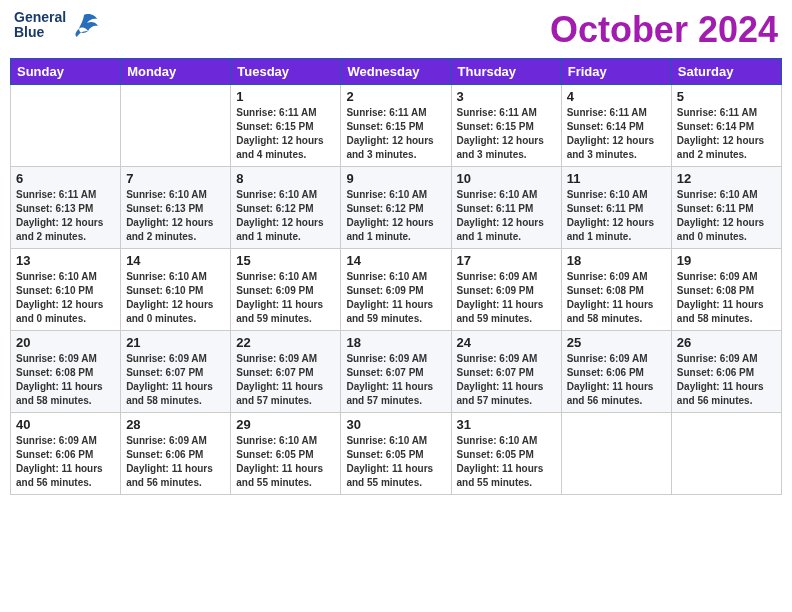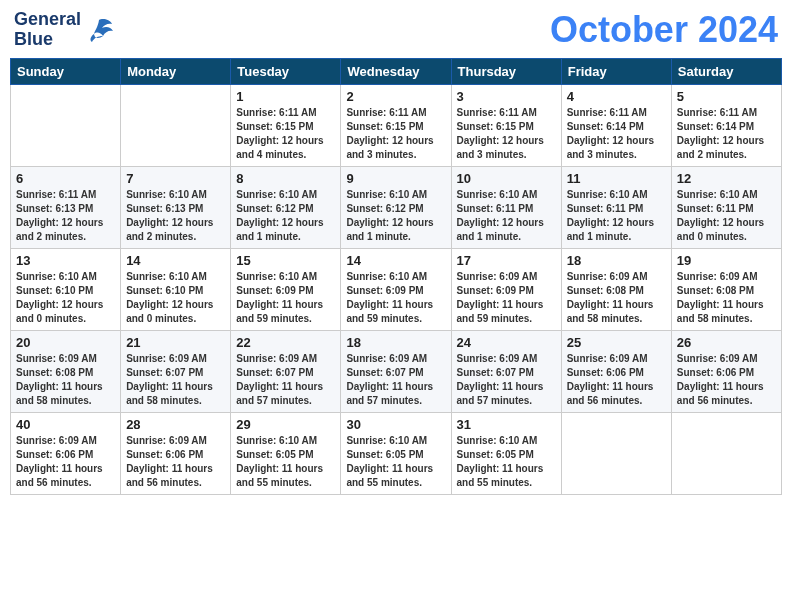--- a/index.html
+++ b/index.html
@@ -15,53 +15,53 @@
       justify-content: space-between;
       align-items: flex-start;
       margin-bottom: 8px;
       padding: 0 4px;
     }
     .logo {
       display: flex;
       align-items: center;
     }
     .logo-text {
-      font-size: 18px;
+      font-size: 14px;
       font-weight: bold;
       color: #1a3a6b;
       line-height: 1.1;
     }
     .logo-text span {
       color: #1a3a6b;
     }
     .logo-bird {
       width: 30px;
       height: 28px;
       margin-left: 3px;
     }
     .title-block {
       text-align: right;
     }
     .month-title {
       font-size: 36px;
       font-weight: bold;
-      color: #3b82f6;
+      color: #a21caf;
       line-height: 1.1;
     }
     .subtitle {
       font-size: 15px;
       color: #444;
     }
     .calendar {
       width: 100%;
       border-collapse: collapse;
       border: 1px solid #ccc;
     }
     .calendar th {
-      background: #0c4a6e;
+      background: #6d28d9;
       color: #fff;
       text-align: left;
       padding: 5px 6px;
       font-size: 13px;
       font-weight: bold;
       border: 1px solid #1a5aaa;
     }
     .calendar td {
       vertical-align: top;
       padding: 4px 5px;

